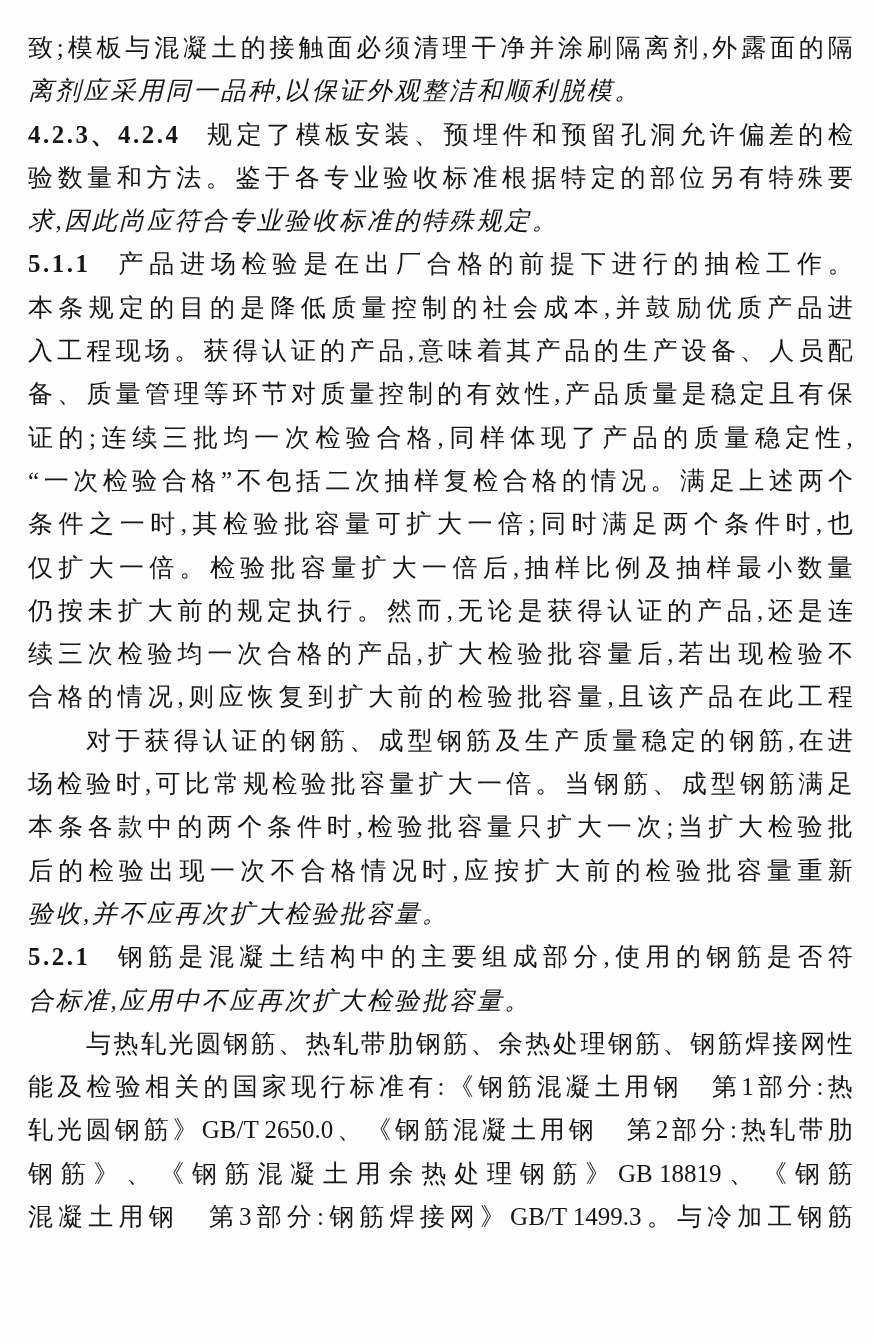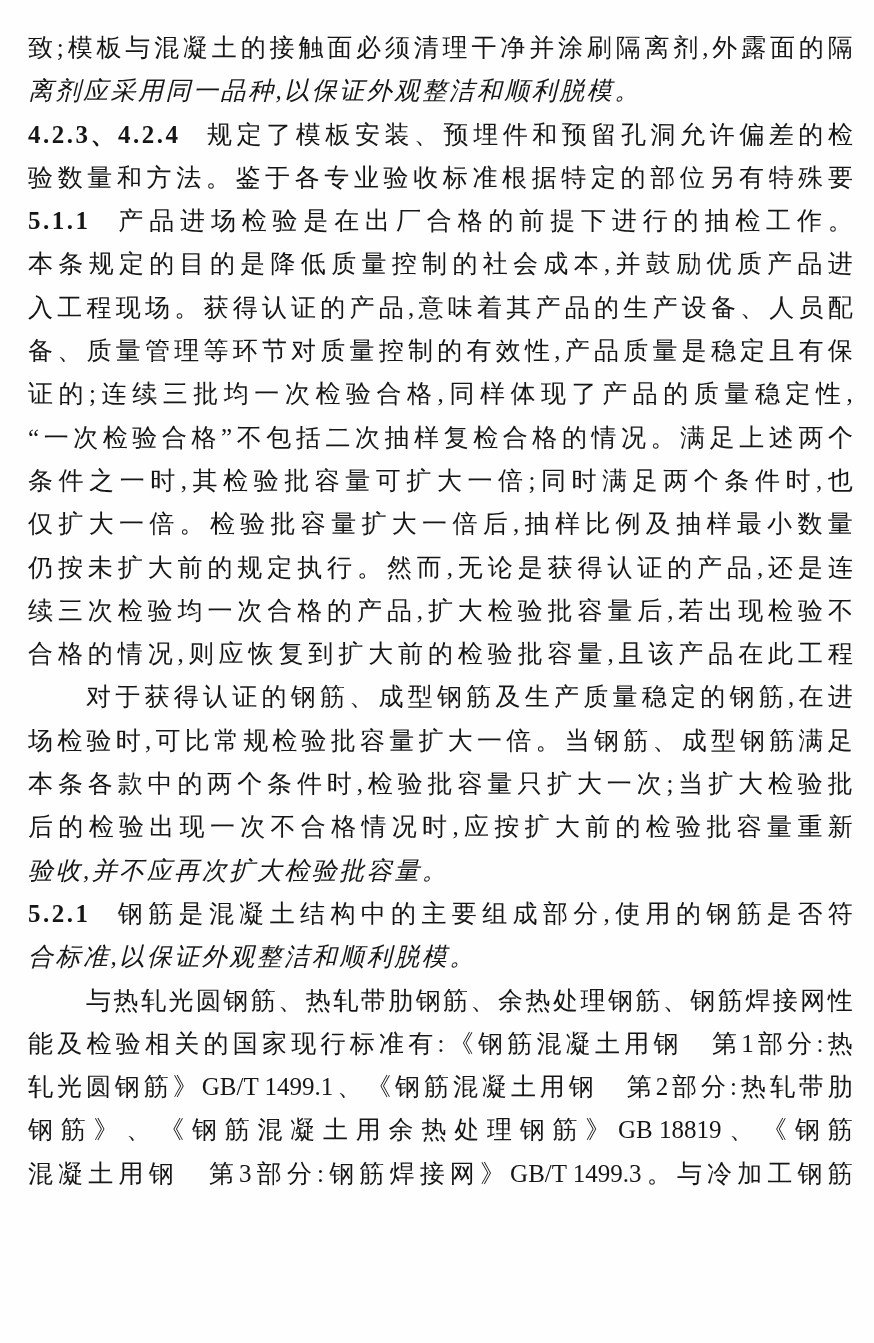--- a/index.html
+++ b/index.html
@@ -151,20 +151,21 @@
         <span>定</span>
         <span>的</span>
         <span>部</span>
         <span>位</span>
         <span>另</span>
         <span>有</span>
         <span>特</span>
         <span>殊</span>
         <span>要</span>
       </div>
+      <div class="line ragged">求,因此尚应符合专业验收标准的特殊规定。</div>
       <div class="line justify">
         <span class="section-num">5.1.1</span>
         <span>产</span>
         <span>品</span>
         <span>进</span>
         <span>场</span>
         <span>检</span>
         <span>验</span>
         <span>是</span>
         <span>在</span>
@@ -636,21 +637,21 @@
         <span>,</span>
         <span>使</span>
         <span>用</span>
         <span>的</span>
         <span>钢</span>
         <span>筋</span>
         <span>是</span>
         <span>否</span>
         <span>符</span>
       </div>
-      <div class="line ragged">合标准,以保证外观整洁和顺利脱模。</div>
+      <div class="line ragged">合标准,应用中不应再次扩大检验批容量。</div>
       <div class="line justify indent">
         <span>与</span>
         <span>热</span>
         <span>轧</span>
         <span>光</span>
         <span>圆</span>
         <span>钢</span>
         <span>筋</span>
         <span>、</span>
         <span>热</span>
@@ -706,21 +707,21 @@
         <span>:</span>
         <span>热</span>
       </div>
       <div class="line justify">
         <span>轧</span>
         <span>光</span>
         <span>圆</span>
         <span>钢</span>
         <span>筋</span>
         <span>》</span>
-        <span>GB/T 1499.1</span>
+        <span>GB/T 2650.0</span>
         <span>、</span>
         <span>《</span>
         <span>钢</span>
         <span>筋</span>
         <span>混</span>
         <span>凝</span>
         <span>土</span>
         <span>用</span>
         <span>钢</span>
         <span>　</span>

